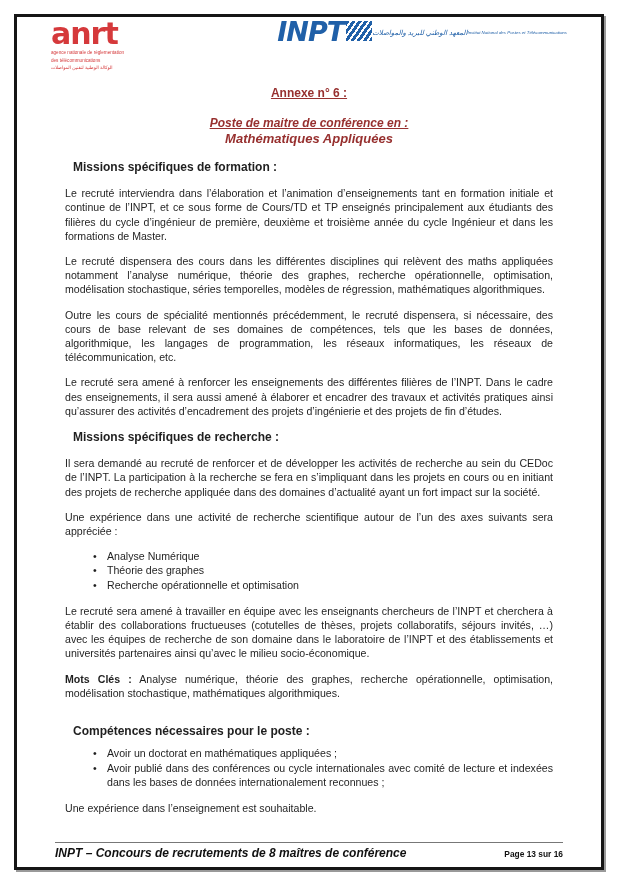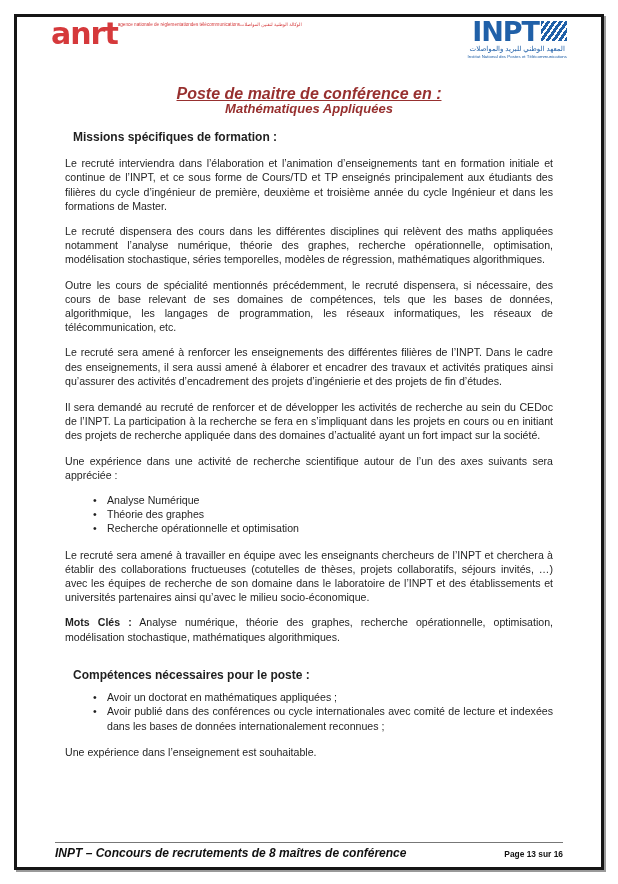--- a/index.html
+++ b/index.html
@@ -18,48 +18,48 @@
     box-shadow:2px 2px 0 #9a9a9a;
     background:#ffffff;
     box-sizing:border-box;
   }
   .content {
     position:absolute;
     left:65px; right:65px; top:20px;
   }
   
   .logo-row { display:flex; justify-content:space-between; align-items:flex-start; height:56px; margin:0 -14px; }
-  .anrt { display:flex; flex-direction:row; }
+  .anrt { display:flex; flex-direction:column; }
   .anrt-word {
     font-size:30px; font-weight:bold; letter-spacing:-1px;
     color:#d5393b; line-height:28px;
     font-family:"DejaVu Sans", sans-serif;
   }
   .anrt-tag { font-size:4.6px; color:#d5393b; line-height:5.6px; margin-top:2px; }
-  .inpt { display:flex; flex-direction:column; align-items:flex-end; }
+  .inpt { display:flex; flex-direction:row; align-items:flex-start;font-style:italic; }
   .inpt-top { display:flex; align-items:flex-start; }
   .inpt-word {
     font-size:27px; font-weight:bold; letter-spacing:-1px;
     color:#2060a8; line-height:24px;
     font-family:"DejaVu Sans", sans-serif;
   }
   .inpt-mark {
     width:26px; height:20px; margin-left:2px; margin-top:1px;
     background:repeating-linear-gradient(125deg,#2060a8 0 3px,#ffffff 3px 5px);
   }
   .inpt-arabic { font-size:7px; color:#2060a8; line-height:8px; margin-top:1px; align-self:center; }
   .inpt-sub { font-size:4.4px; color:#2060a8; line-height:5px; margin-top:1px; align-self:center; }
   
   .titles { text-align:center; margin-top:10px; }
   .annexe {
     color:#97302f; font-weight:bold; font-size:12px;
     text-decoration:underline; margin:0 0 16px 0;
   }
   .subtitle1 {
-    color:#97302f; font-weight:bold; font-style:italic; font-size:16px;
+    color:#97302f; font-weight:bold; font-style:italic; font-size:12px;
     text-decoration:underline; margin:0; line-height:15px;
   }
   .subtitle2 {
     color:#97302f; font-weight:bold; font-style:italic; font-size:13px;
     margin:0; line-height:15px;
   }
   
   .body-text { margin-top:14px; font-size:10.6px; line-height:14.2px; }
   h3.sec-heading { font-size:12px; font-weight:bold; margin:8px; line-height:14.2px; }
   p.para { margin:0 0 11px 0; text-align:justify; }
@@ -104,35 +104,37 @@
       <div class="inpt-top">
         <span class="inpt-word">INPT</span>
         <span class="inpt-mark"></span>
       </div>
       <div class="inpt-arabic">المعهد الوطني للبريد والمواصلات</div>
       <div class="inpt-sub">Institut National des Postes et Télécommunications</div>
     </div>
   </div>
 
   <div class="titles">
+    <p class="annexe">Annexe n° 6 :</p>
     <p class="subtitle1">Poste de maitre de conférence en :</p>
     <p class="subtitle2">Mathématiques Appliquées</p>
   </div>
 
   <div class="body-text">
 
     <div class="sec1">
       <h3 class="sec-heading">Missions spécifiques de formation :</h3>
       <p class="para">Le recruté interviendra dans l’élaboration et l’animation d’enseignements tant en formation initiale et continue de l’INPT, et ce sous forme de Cours/TD et TP enseignés principalement aux étudiants des filières du cycle d’ingénieur de première, deuxième et troisième année du cycle Ingénieur et dans les formations de Master.</p>
       <p class="para">Le recruté dispensera des cours dans les différentes disciplines qui relèvent des maths appliquées notamment l’analyse numérique, théorie des graphes, recherche opérationnelle, optimisation, modélisation stochastique, séries temporelles, modèles de régression, mathématiques algorithmiques.</p>
       <p class="para">Outre les cours de spécialité mentionnés précédemment, le recruté dispensera, si nécessaire, des cours de base relevant de ses domaines de compétences, tels que les bases de données, algorithmique, les langages de programmation, les réseaux informatiques, les réseaux de télécommunication, etc.</p>
       <p class="para">Le recruté sera amené à renforcer les enseignements des différentes filières de l’INPT. Dans le cadre des enseignements, il sera aussi amené à élaborer et encadrer des travaux et activités pratiques ainsi qu’assurer des activités d’encadrement des projets d’ingénierie et des projets de fin d’études.</p>
     </div>
 
     <div class="sec2">
+      <h3 class="sec-heading">Missions spécifiques de recherche :</h3>
       <p class="para">Il sera demandé au recruté de renforcer et de développer les activités de recherche au sein du CEDoc de l’INPT. La participation à la recherche se fera en s’impliquant dans les projets en cours ou en initiant des projets de recherche appliquée dans des domaines d’actualité ayant un fort impact sur la société.</p>
       <p class="para gap-before-bullets">Une expérience dans une activité de recherche scientifique autour de l’un des axes suivants sera appréciée :</p>
       <ul class="bullets tight">
         <li>Analyse Numérique</li>
         <li>Théorie des graphes</li>
         <li>Recherche opérationnelle et optimisation</li>
       </ul>
       <p class="para gap-after-bullets">Le recruté sera amené à travailler en équipe avec les enseignants chercheurs de l’INPT et cherchera à établir des collaborations fructueuses (cotutelles de thèses, projets collaboratifs, séjours invités, …) avec les équipes de recherche de son domaine dans le laboratoire de l’INPT et des établissements et universités partenaires ainsi qu’avec le milieu socio-économique.</p>
       <p class="para"><span class="kw-label">Mots Clés :</span><span> Analyse numérique, théorie des graphes, recherche opérationnelle, optimisation, modélisation stochastique, mathématiques algorithmiques.</span></p>
     </div>

